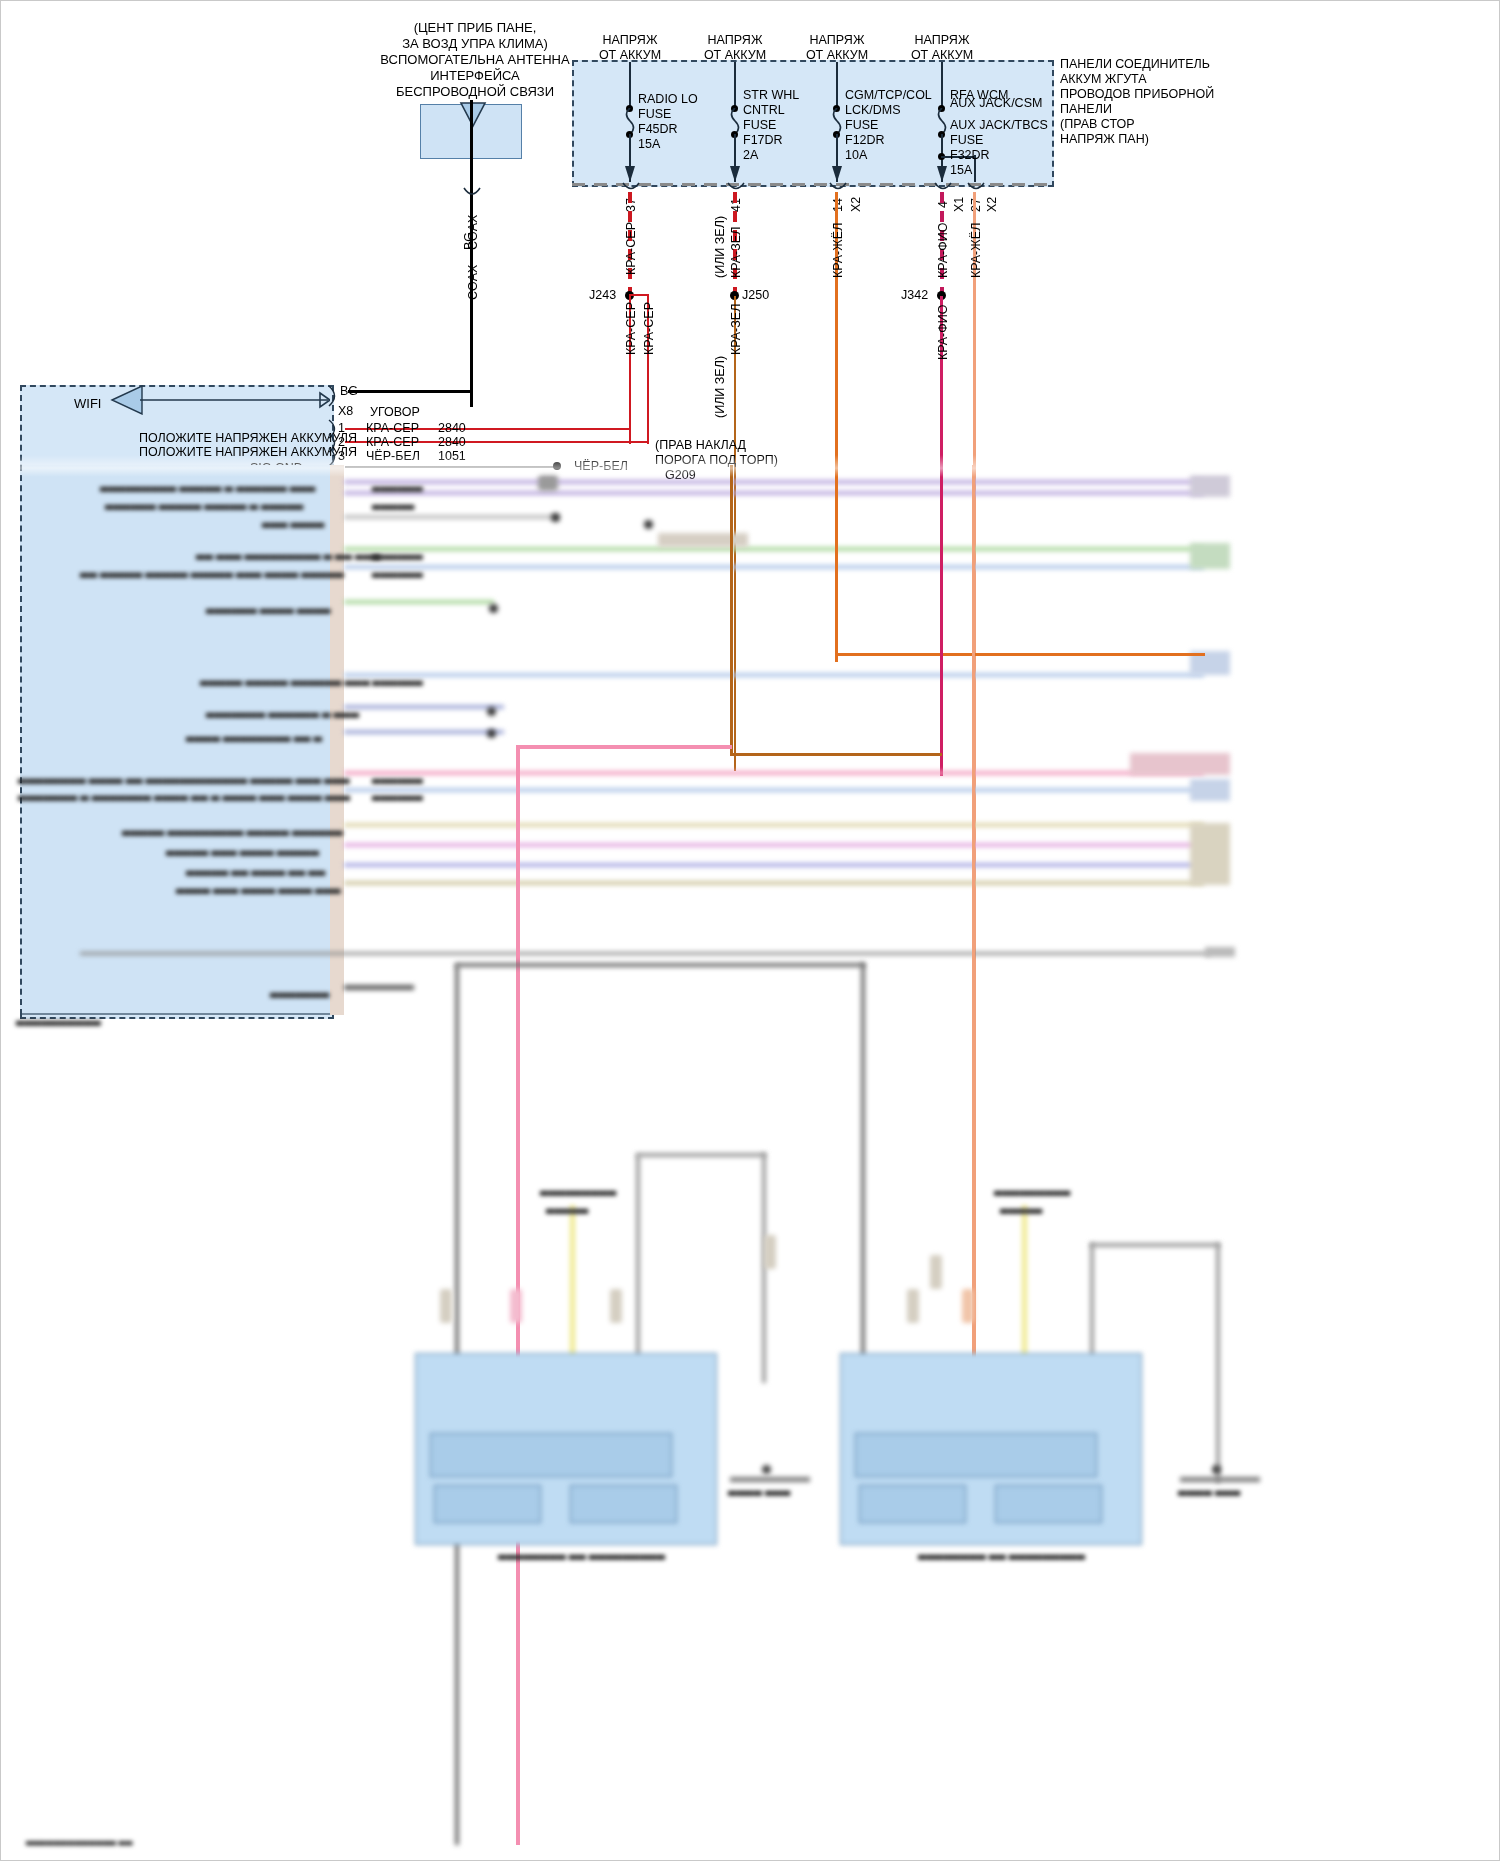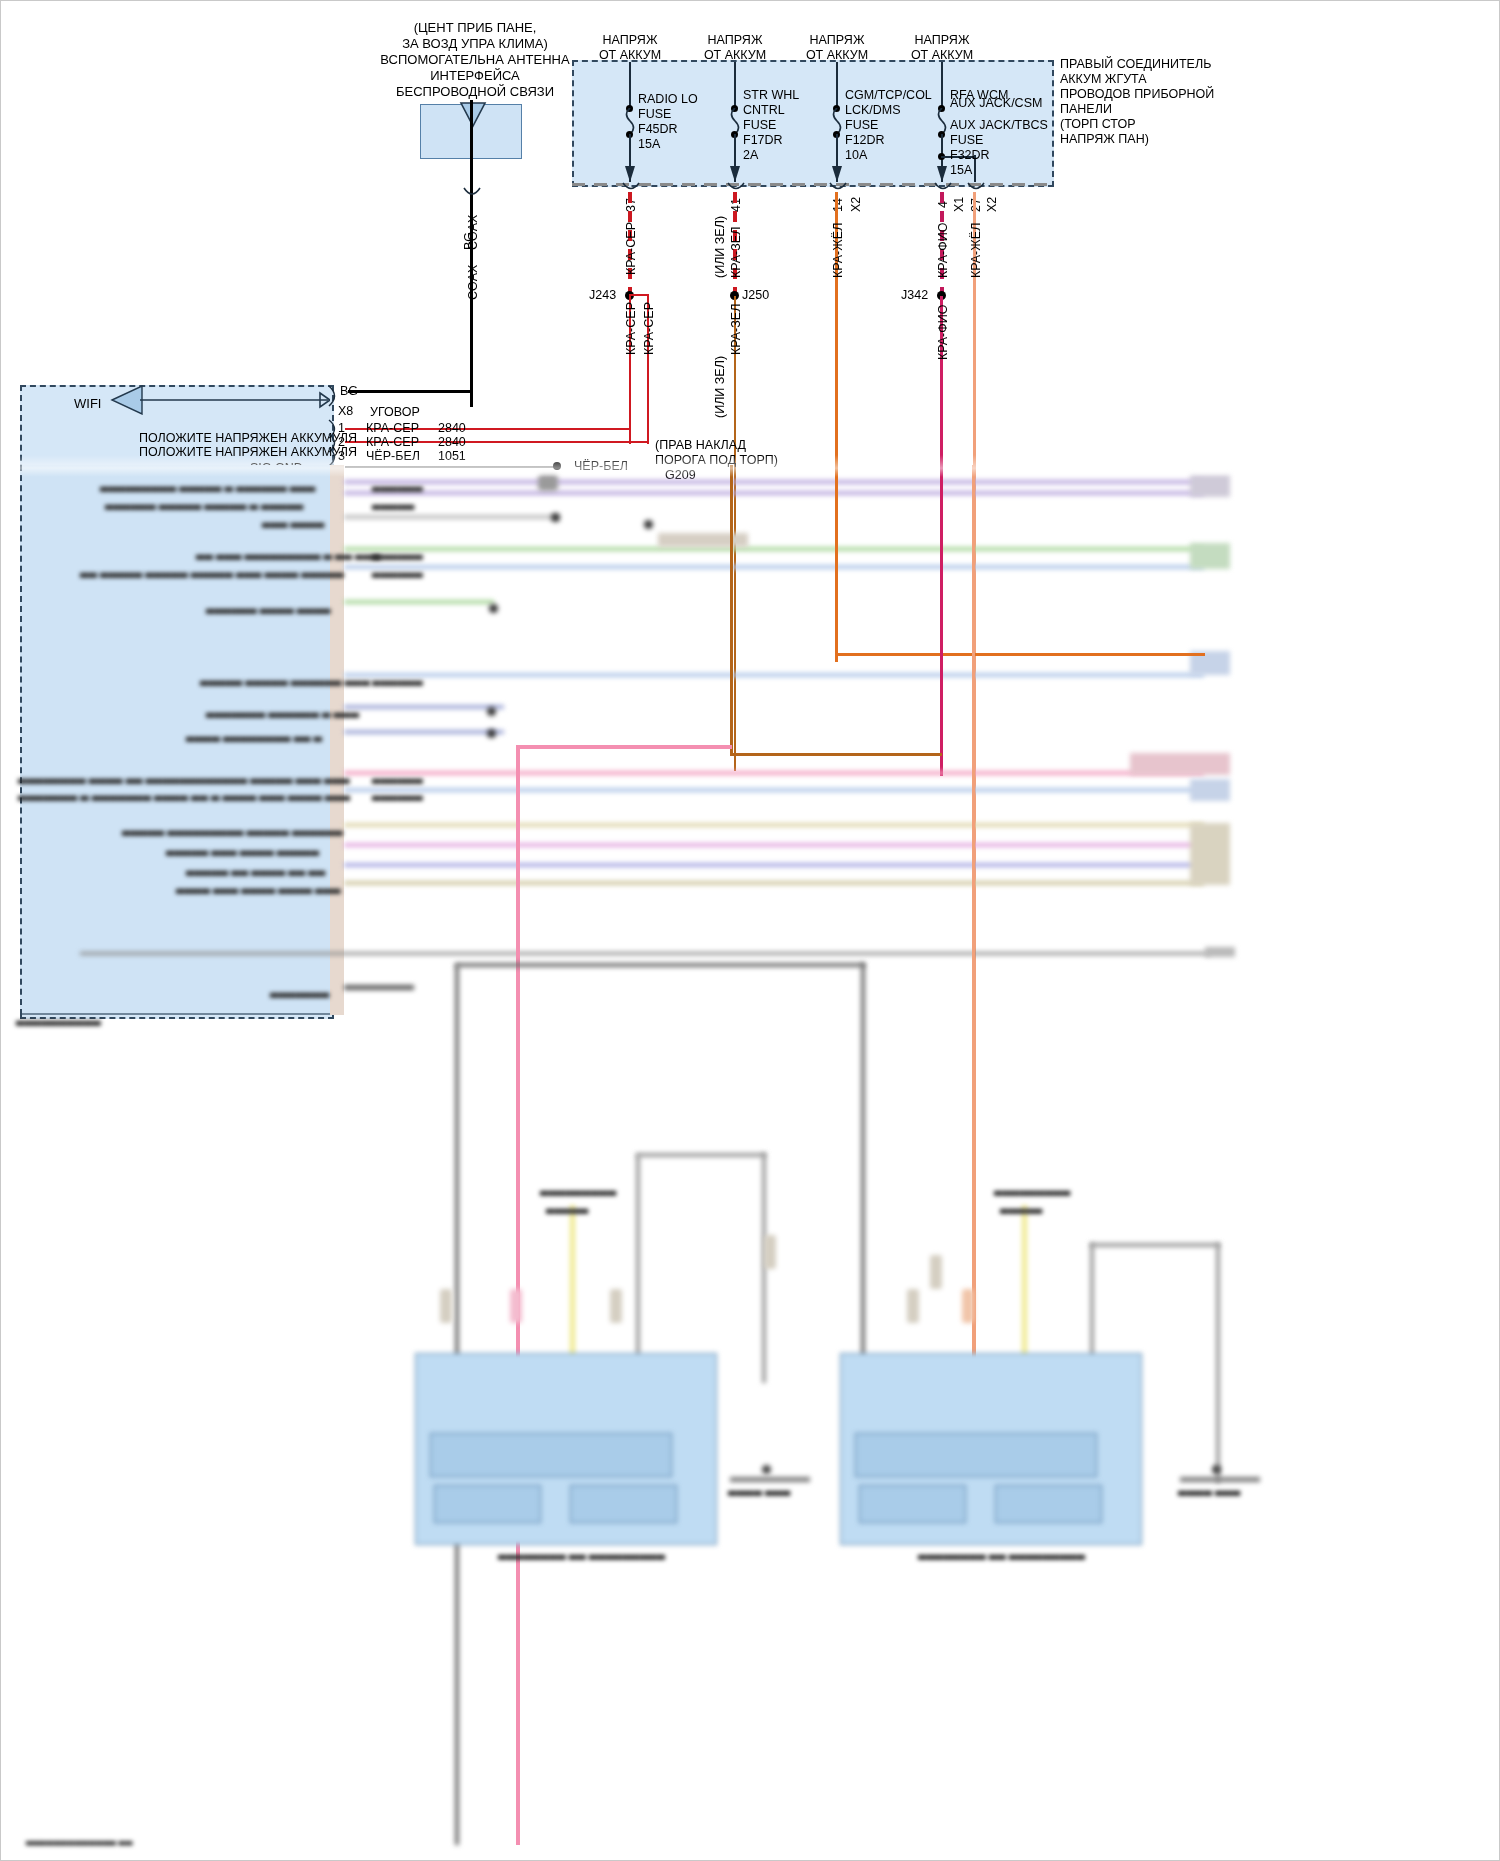--- a/index.html
+++ b/index.html
@@ -132,25 +132,25 @@
   <div class="dot" style="left:938px;top:153px;width:7px;height:7px;"></div>
   <div class="hline" style="left:941px;top:155.5px;width:35px;height:2px;background:#1b2c3c;"></div>
   <div class="vline" style="left:974px;top:155px;height:27px;background:#1b2c3c;"></div>
   <div class="txt t12" style="left:950px;top:88px;"><span>RFA WCM</span></div>
   <div class="txt t12" style="left:950px;top:96px;"><span>AUX JACK/CSM</span></div>
   <div class="txt t12" style="left:950px;top:118px;"><span>AUX JACK/TBCS</span></div>
   <div class="txt t12" style="left:950px;top:133px;"><span>FUSE</span></div>
   <div class="txt t12" style="left:950px;top:148px;text-align:right;"><span>F32DR</span></div>
   <div class="txt t12" style="left:950px;top:163px;"><span>15A</span></div>
 
-  <div class="txt t12" style="left:1060px;top:57px;"><span>ПРАВЫЙ СОЕДИНИТЕЛЬ</span></div>
+  <div class="txt t12" style="left:1060px;top:57px;"><span>ПАНЕЛИ СОЕДИНИТЕЛЬ</span></div>
   <div class="txt t12" style="left:1060px;top:72px;"><span>АККУМ ЖГУТА</span></div>
   <div class="txt t12" style="left:1060px;top:87px;"><span>ПРОВОДОВ ПРИБОРНОЙ</span></div>
   <div class="txt t12" style="left:1060px;top:102px;"><span>ПАНЕЛИ</span></div>
-  <div class="txt t12" style="left:1060px;top:117px;"><span>(ТОРП СТОР</span></div>
+  <div class="txt t12" style="left:1060px;top:117px;"><span>(ПРАВ СТОР</span></div>
   <div class="txt t12" style="left:1060px;top:132px;"><span>НАПРЯЖ ПАН)</span></div>
 
   <svg class="abs" style="left:624px;top:166px;" width="12" height="20">
       <polygon points="1,0 11,0 6,16" fill="#1b2c3c"></polygon>
     </svg>
   <svg class="abs" style="left:729px;top:166px;" width="12" height="20">
       <polygon points="1,0 11,0 6,16" fill="#1b2c3c"></polygon>
     </svg>
   <svg class="abs" style="left:831px;top:166px;" width="12" height="20">
       <polygon points="1,0 11,0 6,16" fill="#1b2c3c"></polygon>

